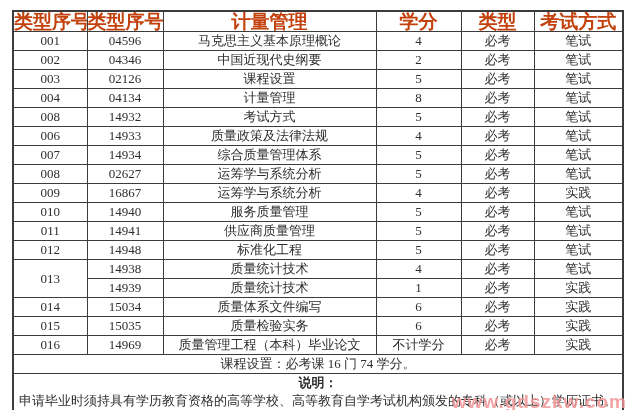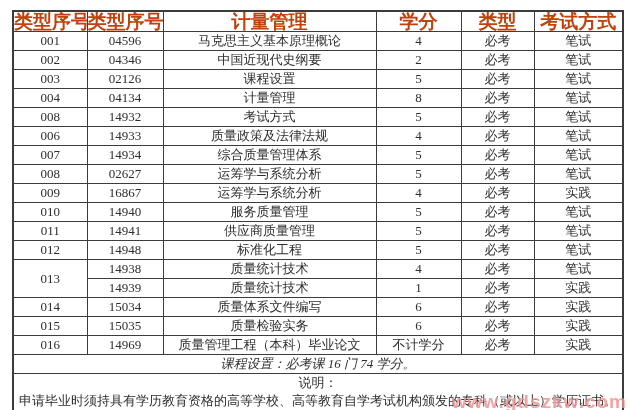--- a/index.html
+++ b/index.html
@@ -40,32 +40,32 @@
   table.course-table th {
     font-weight: bold;
     font-size: 19px;
     height: 19px;
     line-height: 19px;
     color: #c2410c;
   }
   td.footer-cell {
     text-align: left;
     padding-left: 7px;
-    font-style: italic;
   }
   td.notes-cell {
     text-align: left;
     padding: 1px 6px 0 7px;
     height: auto;
     line-height: 17px;
     white-space: normal;
     vertical-align: top;
   }
   .notes-title {
     display: block;
+    font-weight: bold;
   }
   .notes-body {
     display: block;
   }
   .watermark {
     position: absolute;
     right: 3px;
     bottom: -3px;
     font-family: "Liberation Sans", "DejaVu Sans", sans-serif;
     font-weight: bold;

